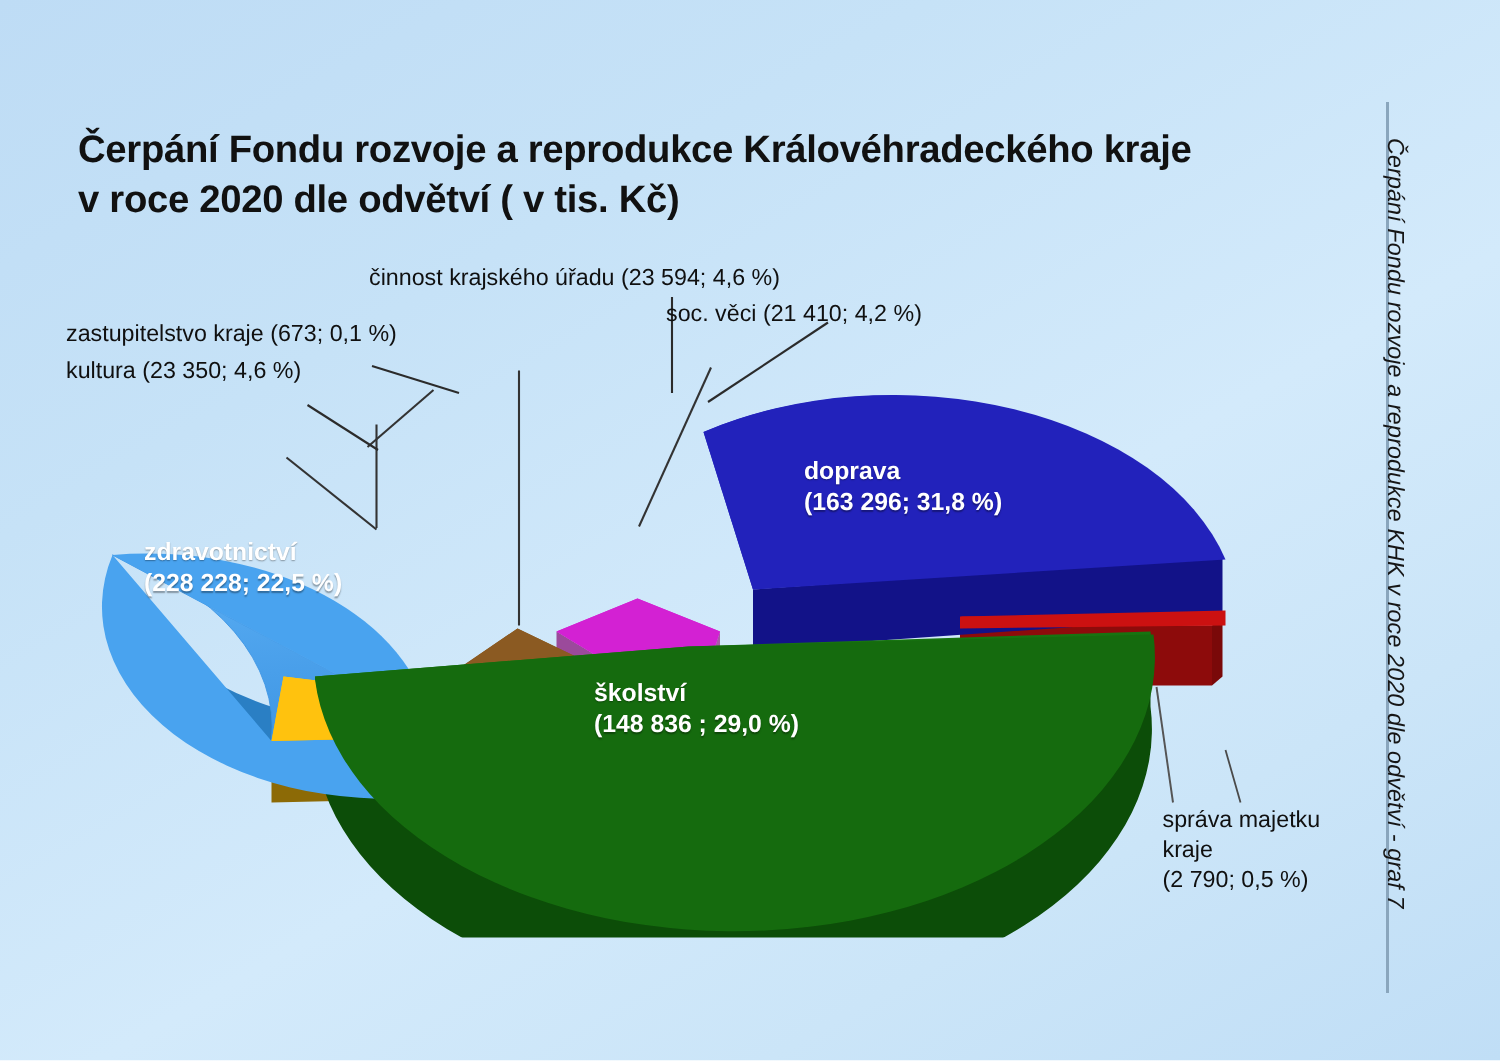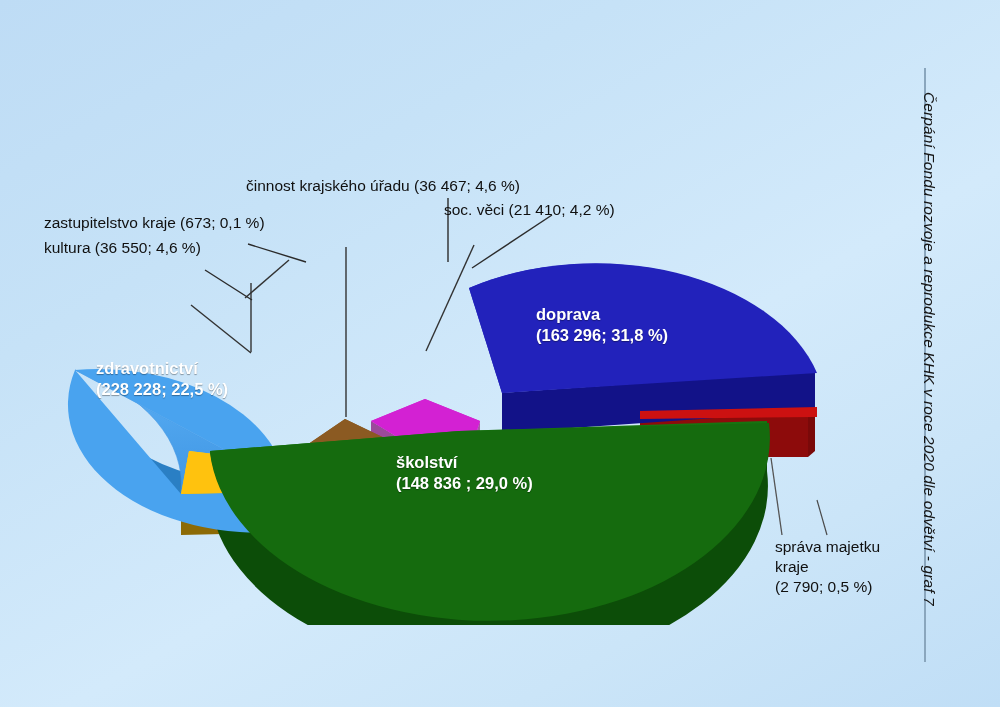--- a/index.html
+++ b/index.html
@@ -105,20 +105,22 @@
     font-weight: bold;
     color: #101010;
     white-space: nowrap;
   }
 </style>
 </head>
 <body>
 
 <div id="slide">
 
+  <div id="title">Čerpání Fondu rozvoje a reprodukce Královéhradeckého kraje
+v roce 2020 dle odvětví ( v tis. Kč)</div>
 
   <div id="side-rule"></div>
   <div id="side-caption">Čerpání Fondu rozvoje a reprodukce KHK v roce 2020 dle odvětví - graf 7</div>
 
   <div id="chart-stage">
 
     <svg id="pie-svg" viewBox="0 0 790 420">
       <defs>
 
         <linearGradient id="gBlueTop" x1="0" y1="0" x2="0.25" y2="1">
@@ -212,27 +214,27 @@
     </svg>
 
     <svg style="position:absolute;left:0;top:0;width:1000px;height:707px;pointer-events:none">
       <line x1="448" y1="198" x2="448" y2="262" stroke="#2b2b2b" stroke-width="1.4"></line>
       <line x1="552" y1="215" x2="472" y2="268" stroke="#2b2b2b" stroke-width="1.4"></line>
       <line x1="248" y1="244" x2="306" y2="262" stroke="#2b2b2b" stroke-width="1.4"></line>
       <line x1="205" y1="270" x2="252" y2="300" stroke="#2b2b2b" stroke-width="1.4"></line>
       <line x1="827" y1="535" x2="817" y2="500" stroke="#4a4a4a" stroke-width="1.2"></line>
     </svg>
 
-    <div class="callout" id="cal-cku">činnost krajského úřadu (36 467; 4,6 %)</div>
+    <div class="callout" id="cal-cku">činnost krajského úřadu (23 594; 4,6 %)</div>
 
     <div class="callout" id="cal-soc">soc. věci (21 410; 4,2 %)</div>
 
     <div class="callout" id="cal-zast">zastupitelstvo kraje (673; 0,1 %)</div>
 
-    <div class="callout" id="cal-kult">kultura (36 550; 4,6 %)</div>
+    <div class="callout" id="cal-kult">kultura (23 350; 4,6 %)</div>
 
     <div class="callout" id="cal-sprav">správa majetku
 kraje
 (2 790; 0,5 %)</div>
 
     <div class="inlabel" id="in-doprava">doprava
 (163 296; 31,8 %)</div>
 
     <div class="inlabel" id="in-skolstv">školství
 (148 836 ; 29,0 %)</div>

